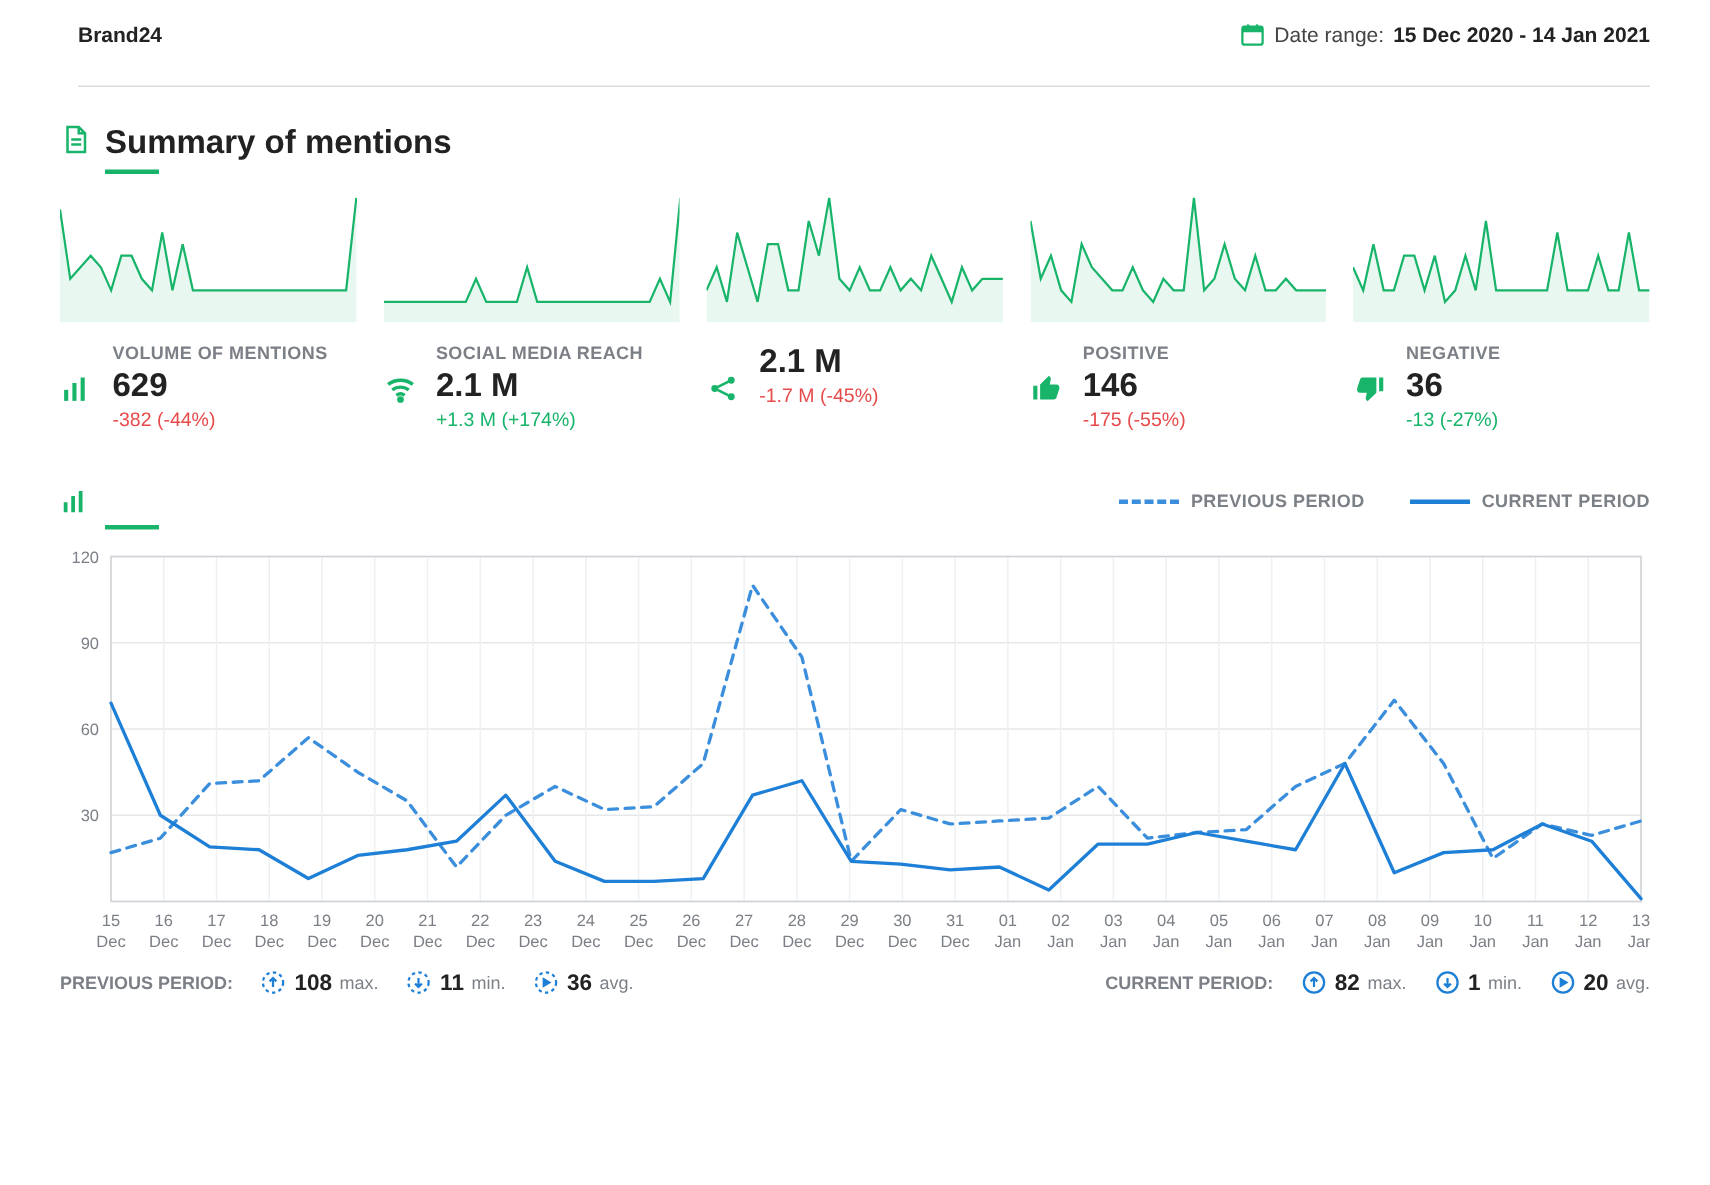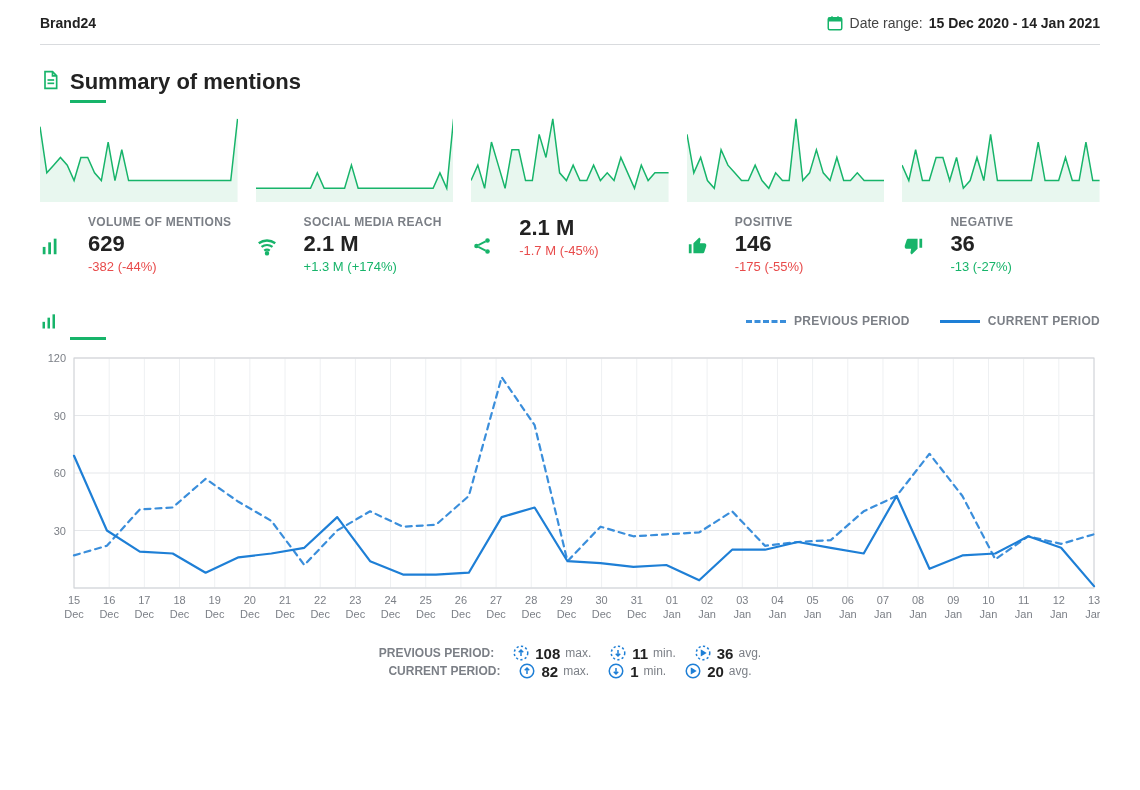--- a/index.html
+++ b/index.html
@@ -21,23 +21,24 @@
     font-size:14px;
     color:var(--text);
     background:var(--bg);
     width:1140px;
   }
   
   .header{
     display:flex;
     justify-content:space-between;
     align-items:center;
-    padding:4px 0 12px 0;
+    padding:4px 0 25px 0;
     border-bottom:1.5px solid var(--light);
     margin-bottom:24px;
+    margin-left:12px;
   }
   .brand{font-weight:700;font-size:14px;}
   .date-range{display:flex;align-items:center;gap:6px;font-size:14px;}
   .date-range .icon{color:var(--green);width:18px;height:18px;}
   .date-range .label{color:#444;}
   .date-range .value{font-weight:700;}
   
   .section-title{
     display:flex;gap:10px;
     font-size:22px;font-weight:700;
@@ -47,21 +48,21 @@
   .section-title .icon{color:var(--green);width:20px;height:22px;}
   .section-title::after{
     content:"";position:absolute;left:30px;bottom:-8px;
     width:36px;height:3px;background:var(--green);
   }
   
   .spark-row{display:flex;gap:18px;margin-bottom:12px;}
   .spark-cell{flex:1;height:90px;}
   
   .kpi-row{display:flex;gap:18px;margin-bottom:36px;}
-  .kpi-cell{flex:1;display:flex;gap:26px;}
+  .kpi-cell{flex:1;display:flex;gap:13px;}
   .kpi-icon{color:var(--green);width:22px;flex-shrink:0;margin-top:20px;}
   .kpi-body{display:flex;flex-direction:column;gap:2px;}
   .kpi-label{color:var(--muted);font-size:12px;font-weight:700;letter-spacing:0.3px;}
   .kpi-value{font-size:22px;font-weight:700;}
   .kpi-delta{font-size:13px;}
   .kpi-delta.neg{color:var(--red);}
   .kpi-delta.pos{color:var(--green);}
   
   .chart-wrap{position:relative;margin-top:10px;}
   .legend{
@@ -69,21 +70,21 @@
     display:flex;gap:30px;align-items:center;
     font-size:12px;color:var(--muted);font-weight:700;letter-spacing:0.3px;
   }
   .legend-item{display:flex;align-items:center;gap:8px;}
   .legend-line{width:40px;height:0;border-top:3px solid var(--blue);}
   .legend-line.dashed{border-top:3px dashed var(--blue-dash);}
   .main-chart{height:280px;width:100%;}
   
   .stats-row{
     display:flex;justify-content:space-between;align-items:center;
-    margin-top:14px;font-size:12px;color:var(--muted);font-weight:600;flex-direction:column;
+    margin-top:3px;font-size:12px;color:var(--muted);font-weight:600;
   }
   .stats-group{display:flex;align-items:center;gap:18px;}
   .stat{display:flex;align-items:center;gap:5px;}
   .stat .ico{width:18px;height:18px;color:var(--blue);}
   .stat .num{color:#222;font-weight:700;font-size:15px;text-align:center;}
   .stat .suf{color:var(--muted);font-size:12px;font-weight:500;}
   .dashed-circ{stroke-dasharray:3 3;}
   svg{display:block;}
 </style>
 </head>

